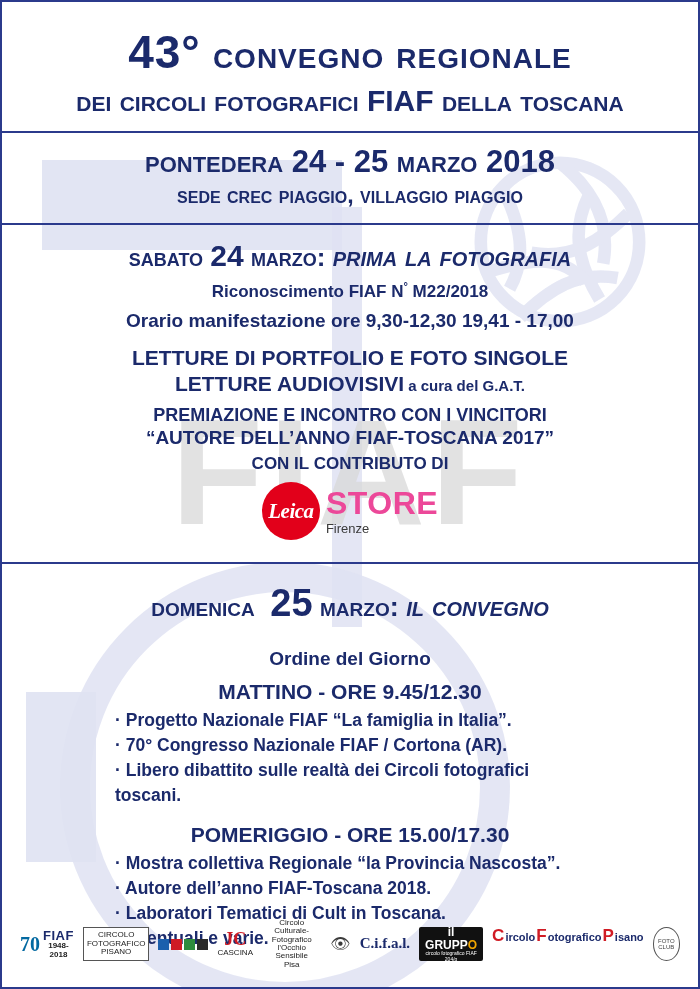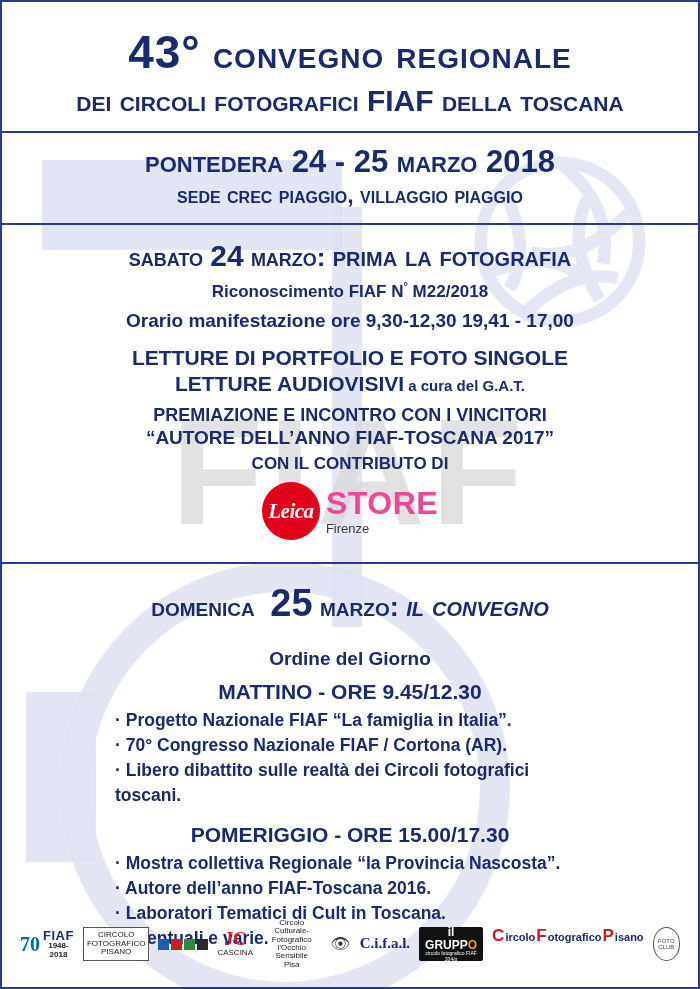--- a/index.html
+++ b/index.html
@@ -172,20 +172,21 @@
     font-weight: bold;
     font-variant: small-caps;
     text-transform: lowercase;
     color: #1b2a6b;
     line-height: 1.15;
   }
   .day-head .big {
     font-size: 30px;
   }
   .day-head .ital {
+    font-style: italic;
     font-size: 28px;
   }
   .riconoscimento {
     margin-top: 7px;
     font-size: 17px;
     font-weight: bold;
     color: #1b2a6b;
   }
   .riconoscimento sup {
     font-size: 11px;
@@ -524,21 +525,21 @@
       <div class="session-title">MATTINO - ORE 9.45/12.30</div>
       <ul class="agenda">
         <li>Progetto Nazionale FIAF “La famiglia in Italia”.</li>
         <li>70° Congresso Nazionale FIAF / Cortona (AR).</li>
         <li>Libero dibattito sulle realtà dei Circoli fotografici toscani.</li>
       </ul>
 
       <div class="session-title second">POMERIGGIO - ORE 15.00/17.30</div>
       <ul class="agenda">
         <li>Mostra collettiva Regionale “la Provincia Nascosta”.</li>
-        <li>Autore dell’anno FIAF-Toscana 2016.</li>
+        <li>Autore dell’anno FIAF-Toscana 2018.</li>
         <li>Laboratori Tematici di Cult in Toscana.</li>
         <li>Eventuali e varie.</li>
       </ul>
     </div>
   </div>
 
   <div class="footer">
 
     <div class="logo logo-fiaf">
       <span class="seventy">70</span>

